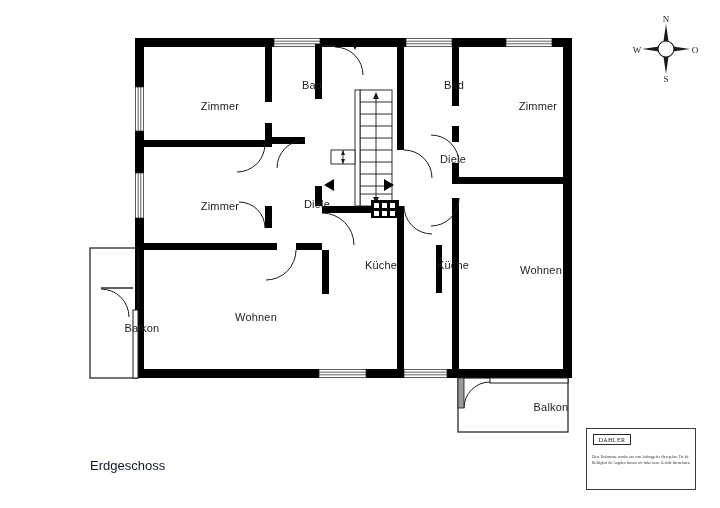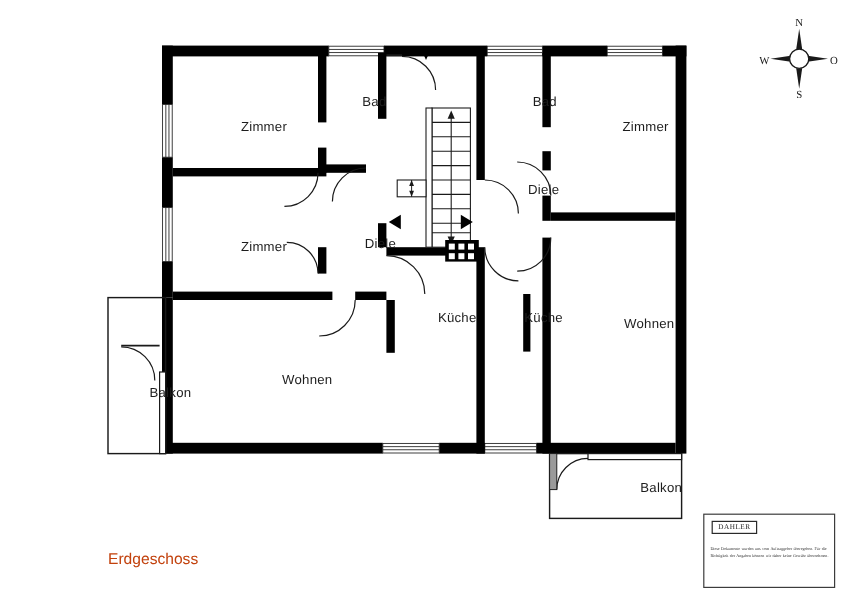--- a/index.html
+++ b/index.html
@@ -36,21 +36,21 @@
     color: #1d1d1d;
     white-space: nowrap;
     transform: translate(-50%, -50%);
     letter-spacing: 0.2px;
     padding-left: 48px;
   }
   .floor-title {
     position: absolute;
     font-family: "Liberation Sans", sans-serif;
     font-size: 13px;
-    color: #c2410c;
+    color: #0f172a;
     white-space: nowrap;
   }
   .compass {
     position: absolute;
     left: 632px;
     top: 14px;
     width: 68px;
     height: 70px;
   }
   .compass-letter {

